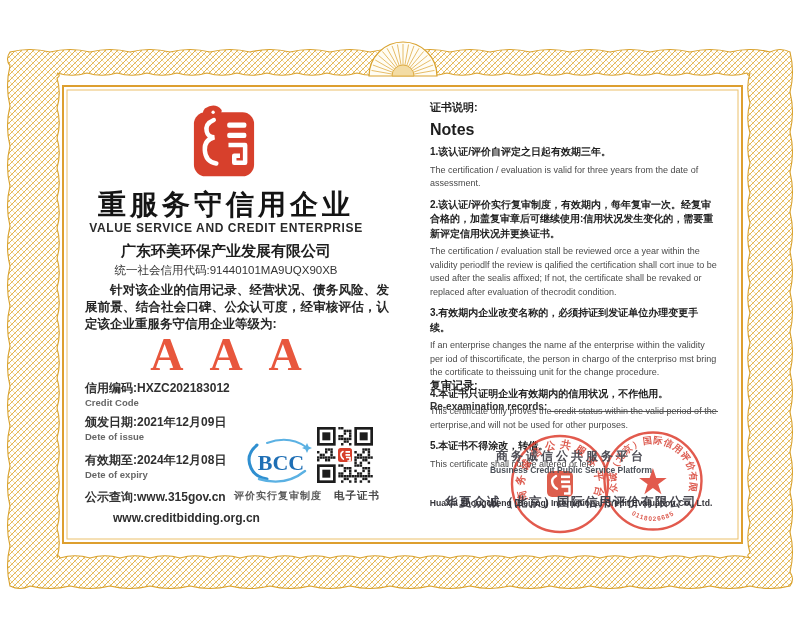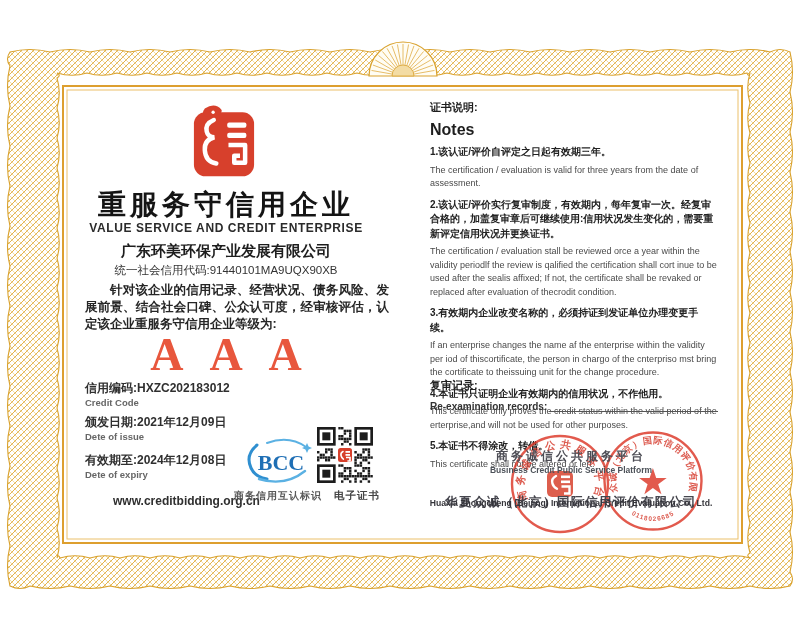--- a/index.html
+++ b/index.html
@@ -121,31 +121,32 @@
   </div>
   <div class="abs inforow" style="top:414px">
     <div class="zh">颁发日期:2021年12月09日</div>
     <div class="en">Dete of issue</div>
   </div>
   <div class="abs inforow" style="top:452px">
     <div class="zh">有效期至:2024年12月08日</div>
     <div class="en">Dete of expiry</div>
   </div>
   <div class="abs inforow query" style="top:489px">
+    <div class="zh">公示查询:www.315gov.cn</div>
     <div class="zh2">www.creditbidding.org.cn</div>
   </div>
 
   <svg id="bcc-block" class="abs" width="72" height="50" viewBox="0 0 72 50">
     <path d="M14 8 Q2 18 8 31 Q12 40 24 42" fill="none" stroke="#2F8FD0" stroke-width="3" stroke-linecap="round"></path>
     <path d="M16 42 Q42 50 62 34" fill="none" stroke="#5BB1E3" stroke-width="2.4" stroke-linecap="round"></path>
     <path d="M24 6 Q46 -2 63 10" fill="none" stroke="#5BB1E3" stroke-width="2" stroke-linecap="round"></path>
     <path d="M64 6 l1.6 3.4 3.4 1.6 -3.4 1.6 -1.6 3.4 -1.6 -3.4 -3.4 -1.6 3.4 -1.6 z" fill="#5BB1E3"></path>
     <text x="38" y="33" text-anchor="middle" font-family="Liberation Serif, DejaVu Serif, serif" font-weight="bold" font-size="22" fill="#1F6FB5">BCC</text>
   </svg>
-  <div id="bcc-label" class="abs">商务信用互认标识</div>
+  <div id="bcc-label" class="abs">评价实行复审制度</div>
 
   <svg id="qr-block" class="abs" width="56" height="56" viewBox="0 0 56 56">
     <rect x="0" y="0" width="56" height="56" fill="#fff"></rect>
     <g id="qr-modules">
         <rect x="0" y="24" width="2.453333333333333" height="2.453333333333333" fill="#1c1c1c"></rect>
         <rect x="0" y="29.333333333333332" width="2.453333333333333" height="2.453333333333333" fill="#1c1c1c"></rect>
         <rect x="0" y="32" width="2.453333333333333" height="2.453333333333333" fill="#1c1c1c"></rect>
         <rect x="2.6666666666666665" y="26.666666666666664" width="2.453333333333333" height="2.453333333333333" fill="#1c1c1c"></rect>
         <rect x="2.6666666666666665" y="29.333333333333332" width="2.453333333333333" height="2.453333333333333" fill="#1c1c1c"></rect>
         <rect x="5.333333333333333" y="26.666666666666664" width="2.453333333333333" height="2.453333333333333" fill="#1c1c1c"></rect>

